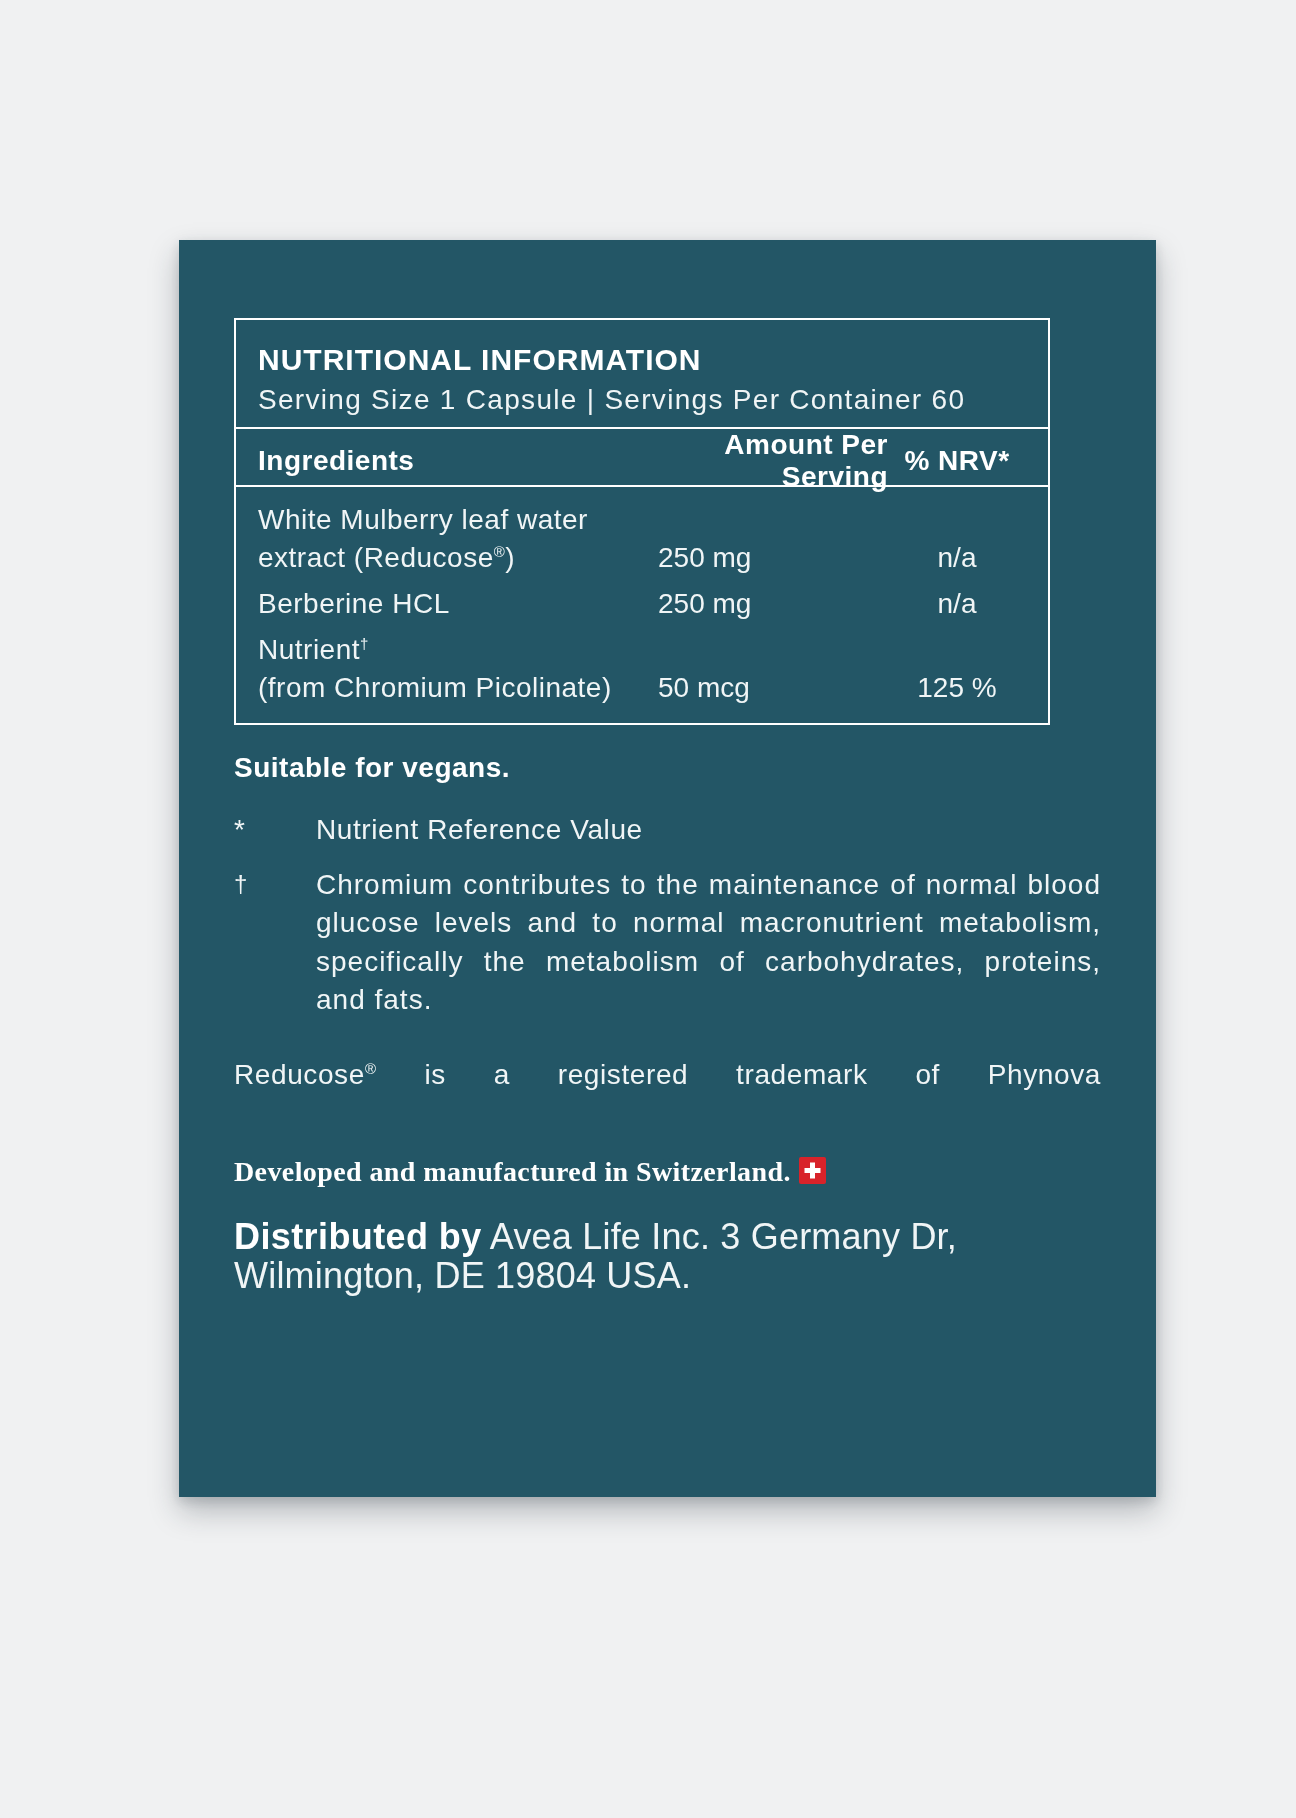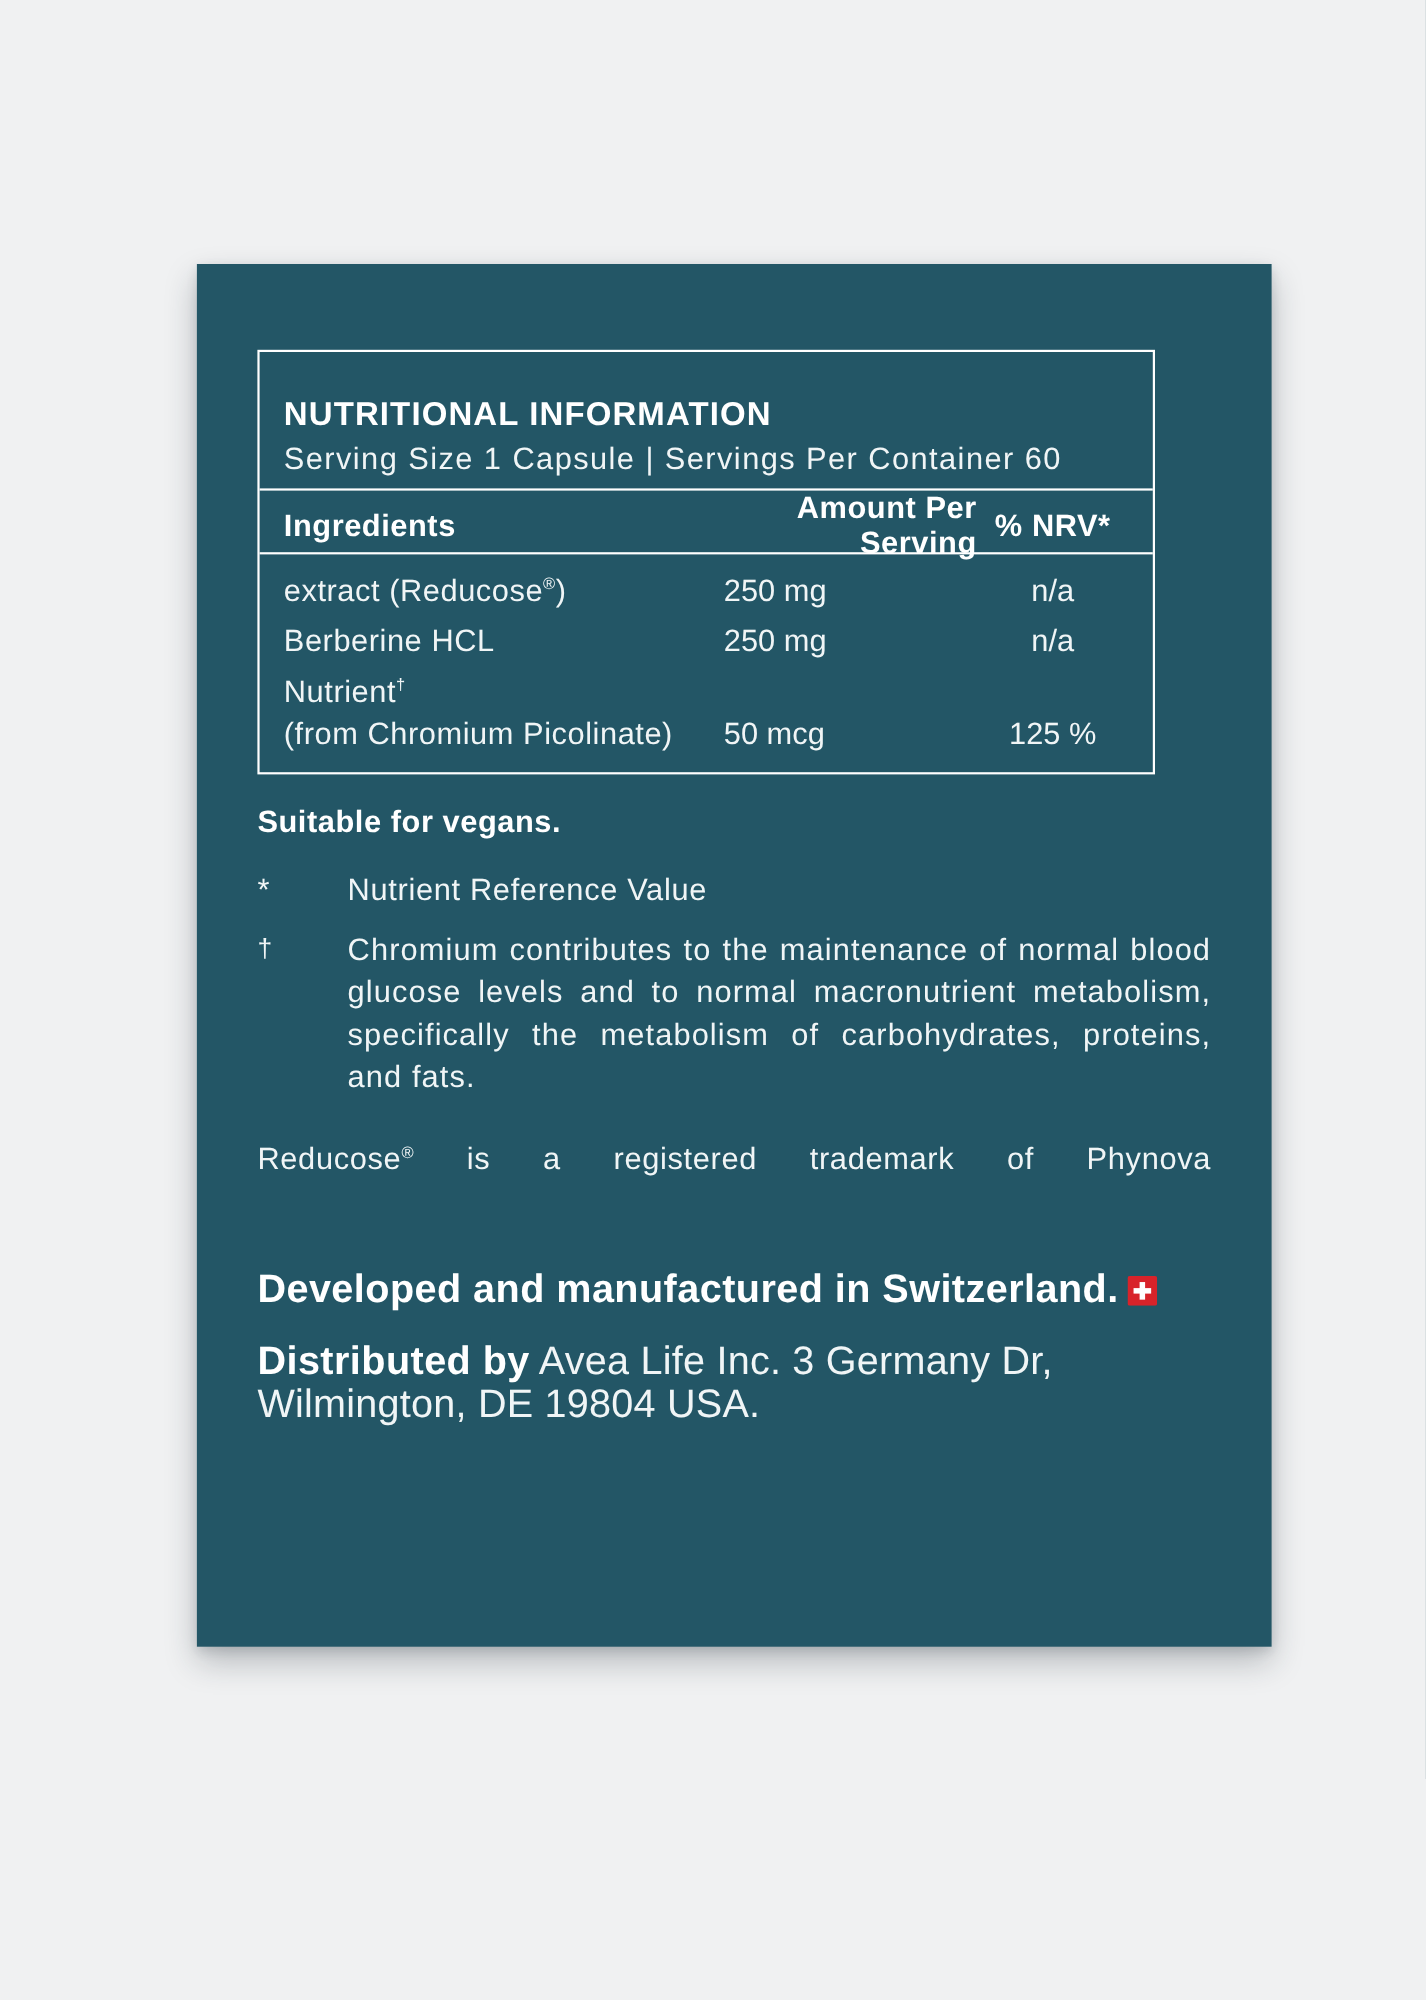--- a/index.html
+++ b/index.html
@@ -16,21 +16,21 @@
     left: 179px; top: 240px;
     width: 977px; height: 1257px;
     background: #235666;
     color: #f0f5f6;
     padding: 78px 55px 0 55px;
     box-shadow: 0 14px 28px rgba(30,40,50,0.28), 0 4px 10px rgba(30,40,50,0.15);
   }
 
   
   .nutri-table { width: 816px; border: 2px solid #ffffff; }
-  .t-title { padding: 37px 22px 7px 22px; }
+  .t-title { padding: 20px 22px 7px 22px; }
   .t-title .l1 {
     font-size: 30px; font-weight: bold; color: #ffffff;
     letter-spacing: 1px; line-height: 40px;
   }
   .t-title .l2 { font-size: 28px; letter-spacing: 1.3px; line-height: 40px; }
   .t-head {
     border-top: 2px solid #ffffff;
     height: 58px; padding: 0 22px;
     display: grid; grid-template-columns: 1fr 230px 138px;
     align-items: center;
@@ -68,23 +68,23 @@
   .fn-second .marker { font-size: 24px; line-height: 36px; }
   .fn .text { line-height: 38.5px; letter-spacing: 0.6px; }
   .fn-second .text { text-align: justify; letter-spacing: 1px; }
 
   .tm { margin-top: 36px; font-size: 28px; line-height: 38.5px; letter-spacing: 0.6px; }
   .tm .j { display: block; text-align: justify; text-align-last: justify; }
   .tm .l2 { display: block; }
 
   
   .origin {
-    margin-top: 82px;
-    font-size: 36px; font-weight: bold; color: #ffffff;
-    letter-spacing: 0.4px; line-height: 34px;
+    margin-top: 61px;
+    font-size: 28px; font-weight: bold; color: #ffffff;
+    letter-spacing: 0.4px; line-height: 34px; font-family: Liberation Serif, serif;
   }
   .flag { vertical-align: -3px; margin-left: 8px; }
   .dist {
     margin-top: 29px;
     font-size: 36px; line-height: 38.5px; letter-spacing: 0.2px;
     max-width: 745px;
   }
   .dist b { color: #ffffff; letter-spacing: 0.4px; }
 </style>
 </head>
@@ -100,20 +100,21 @@
       </div>
       <div class="t-head">
         <div class="col-ing">Ingredients</div>
         <div class="col-amount">Amount Per Serving</div>
         <div class="col-nrv">% NRV*</div>
       </div>
       <div class="t-body">
 
         <div class="row">
           <div class="name">
+            <div>White Mulberry leaf water</div>
             <div><span>extract (Reducose</span><sup class="rsup">®</sup><span>)</span></div>
           </div>
           <div class="amount">250 mg</div>
           <div class="nrv">n/a</div>
         </div>
 
         <div class="row">
           <div class="name">
             <div>Berberine HCL</div>
           </div>

